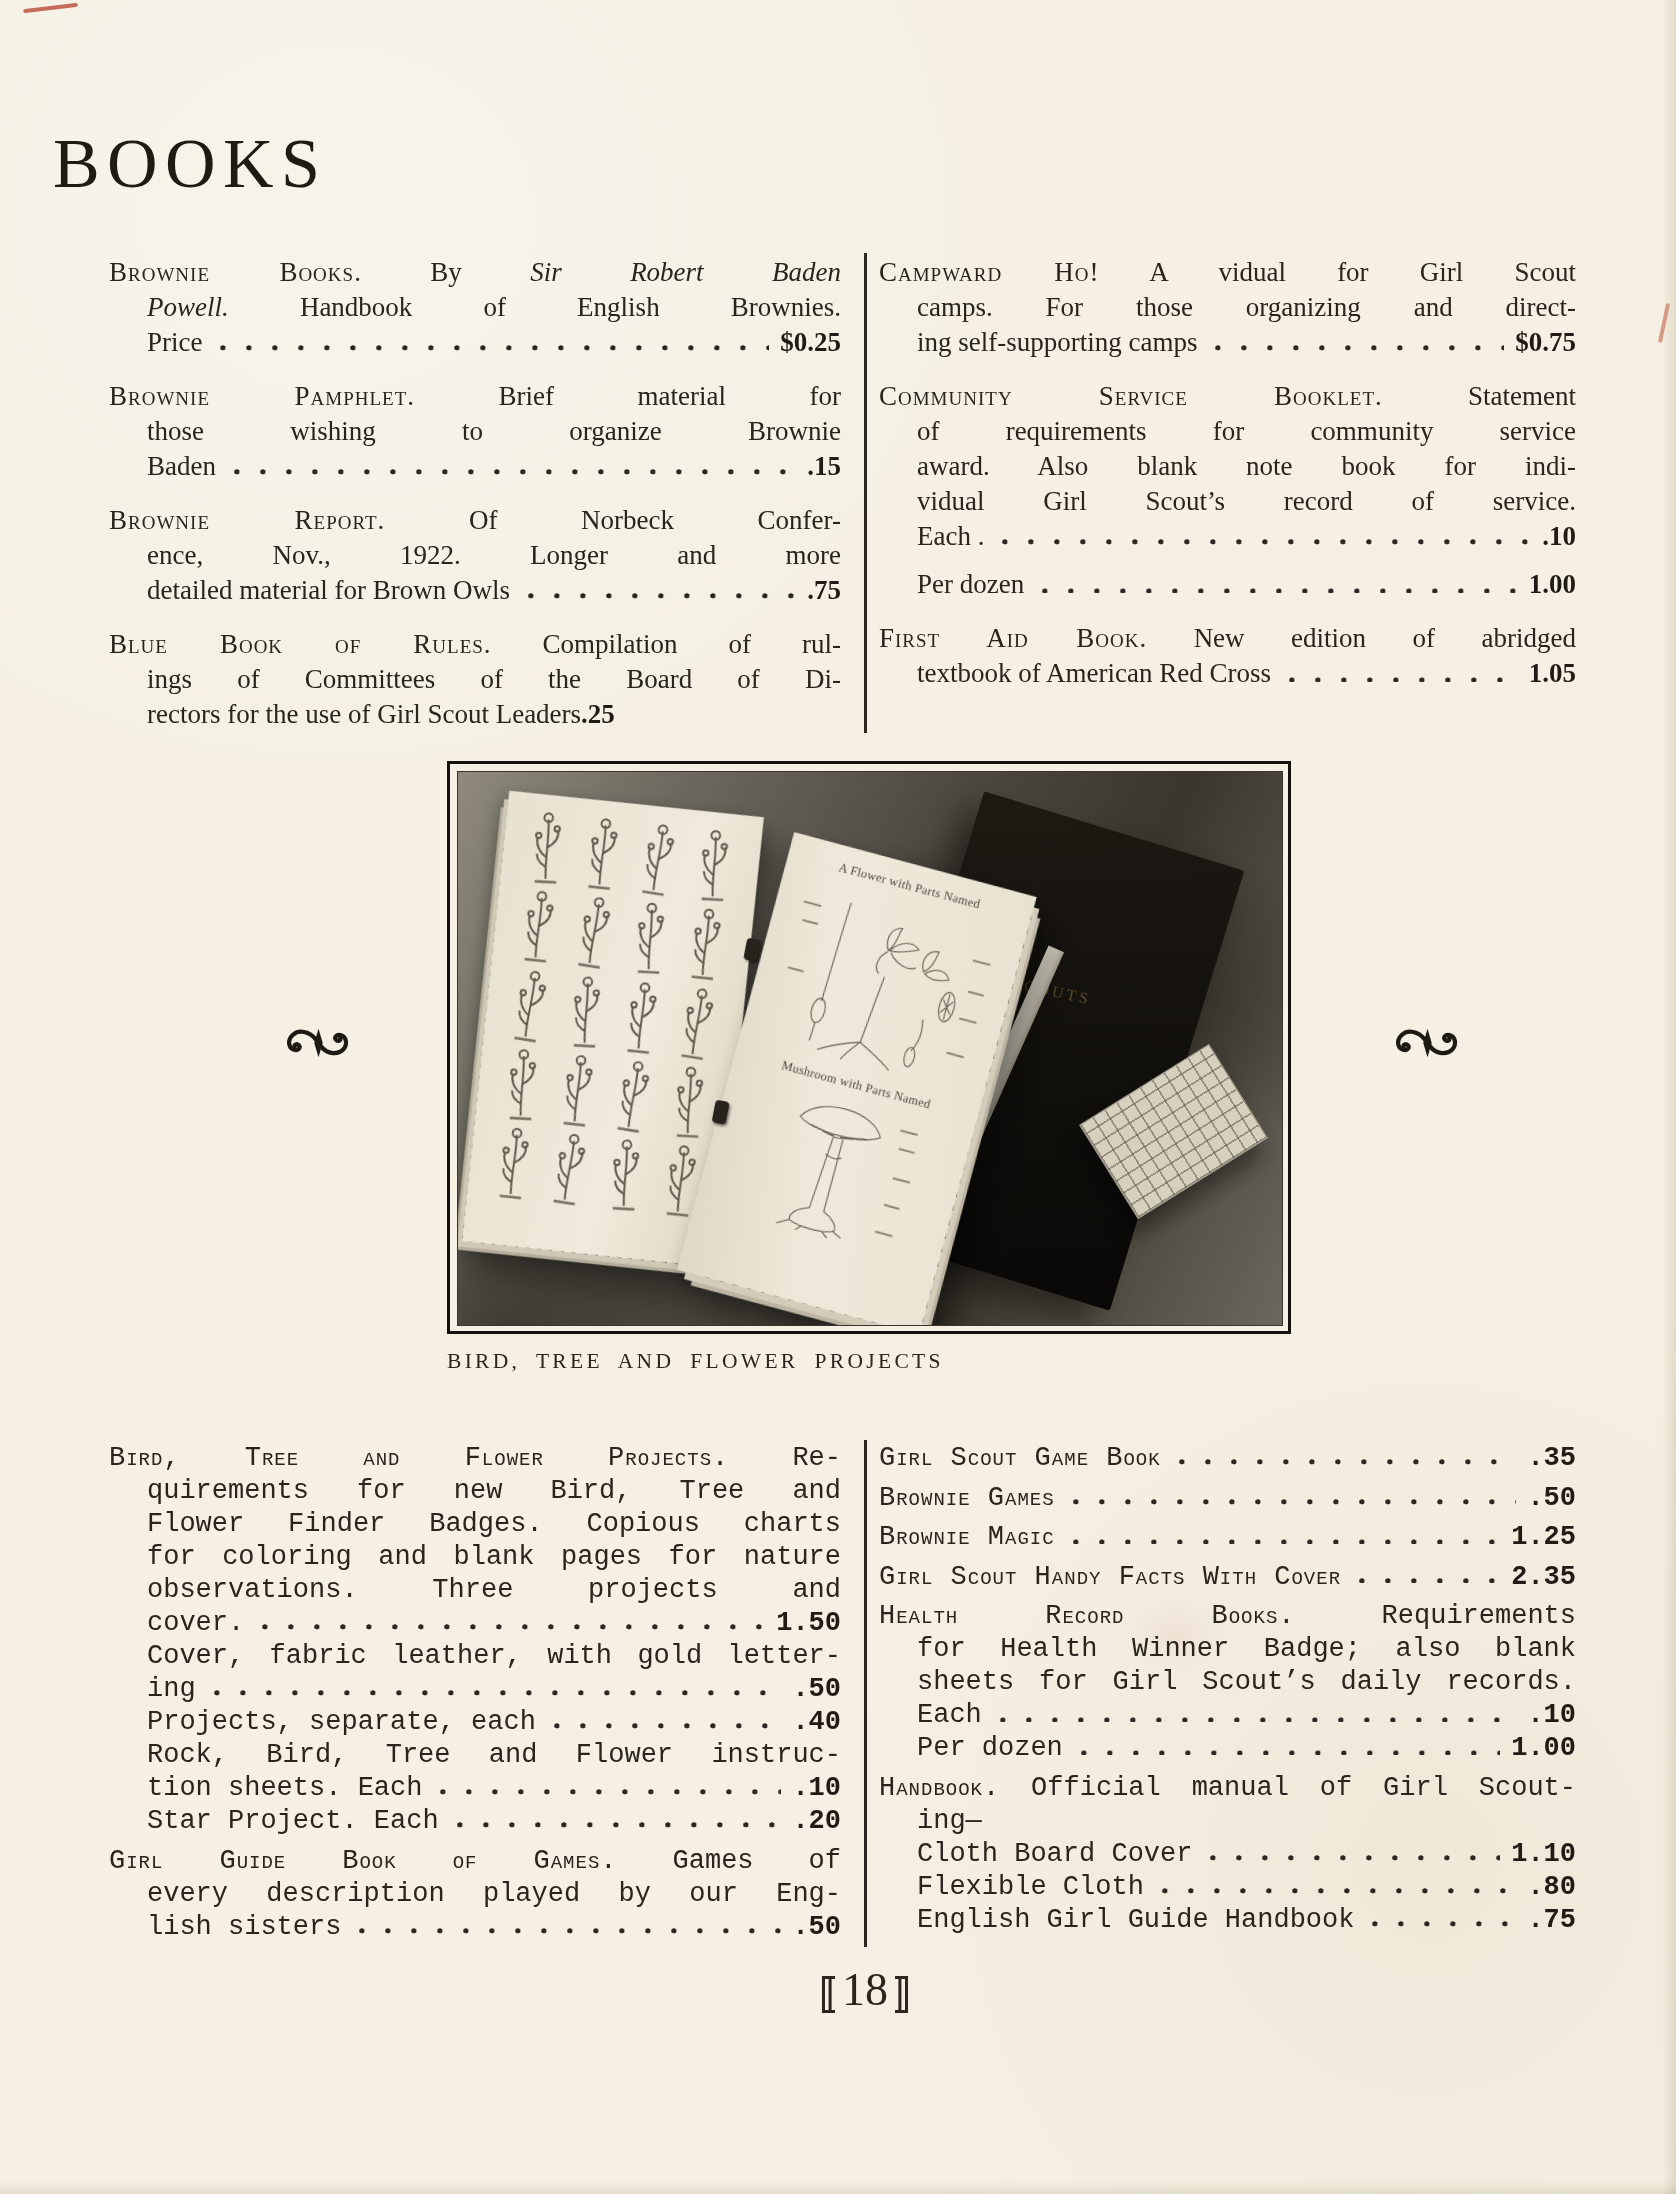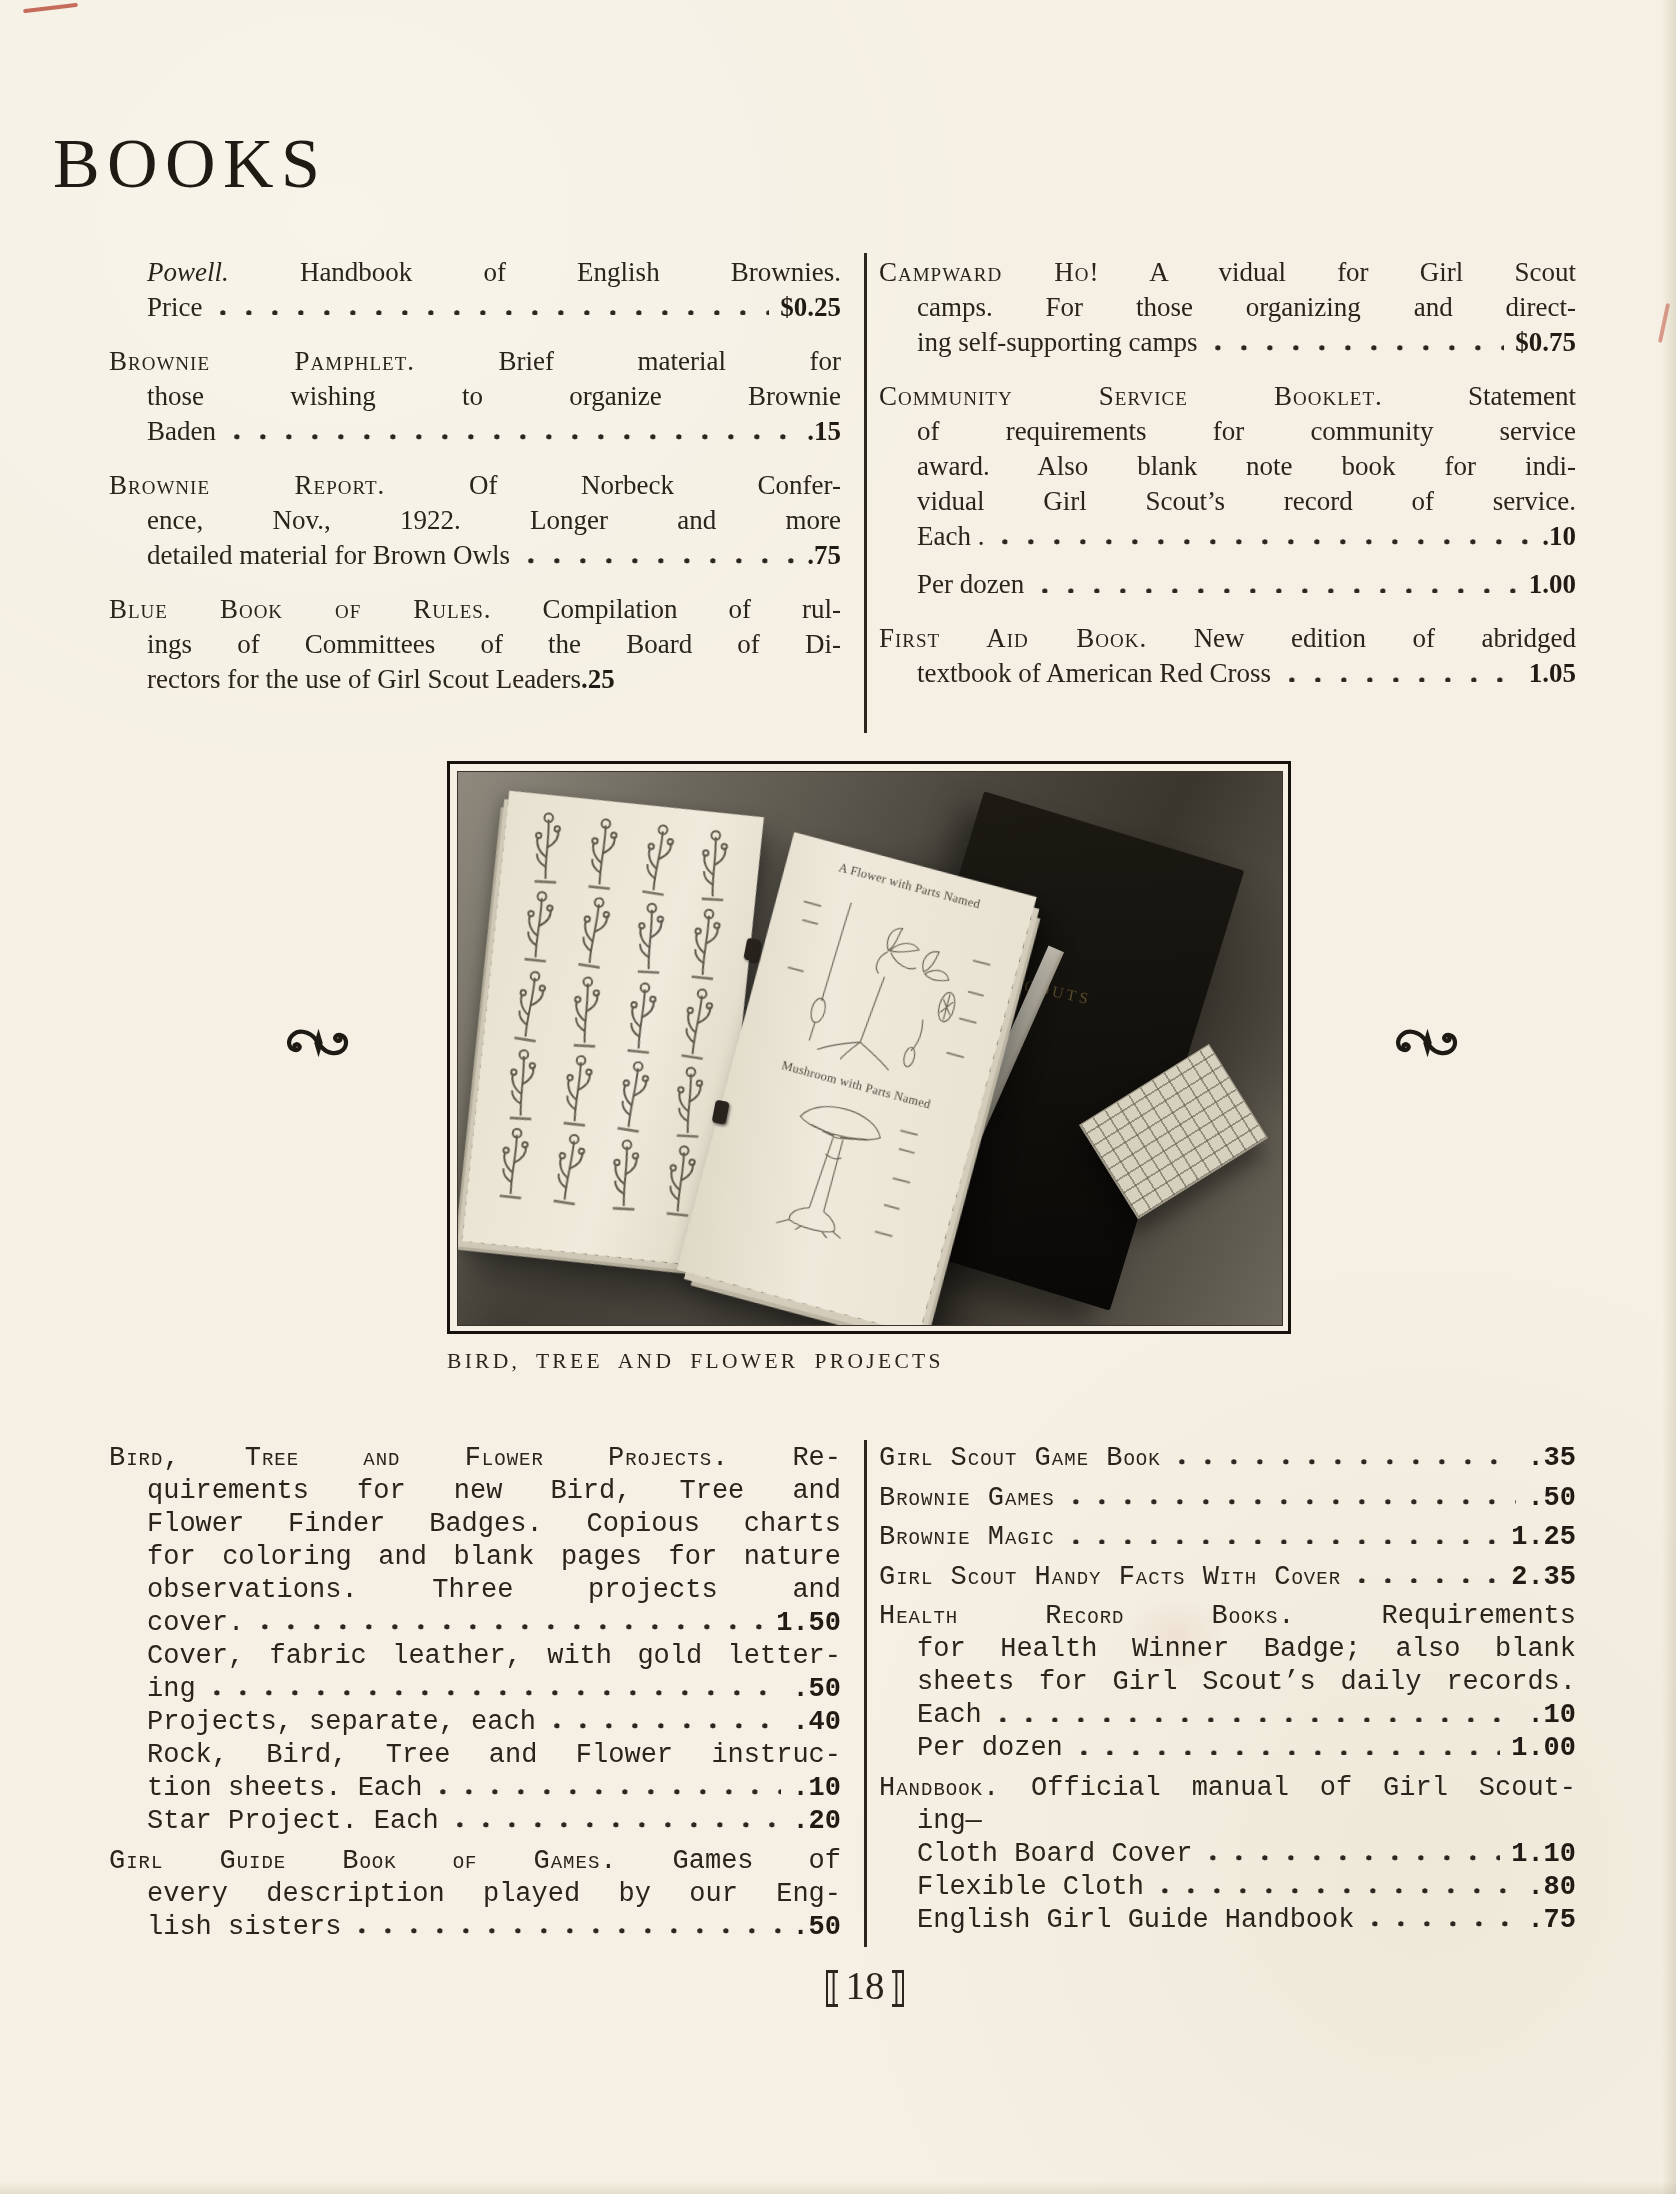--- a/index.html
+++ b/index.html
@@ -96,21 +96,21 @@
     padding:11.6px 8.3px;box-sizing:border-box;text-align:center;}
   .diagram-title{font-size:12.4px;color:#4c463b;letter-spacing:0.3px;margin:3.3px 0 1.7px;}
   .diagram-title.m{margin-top:8.3px;}
   .ring{position:absolute;left:48.5%;width:14px;height:22.3px;background:#27221b;
     border-radius:4.1px;z-index:5;box-shadow:1.7px 1.7px 2.5px rgba(0,0,0,.5);}
   .ring.r1{top:27%;} .ring.r2{top:61%;}
   
   .caption{position:absolute;left:447px;top:1349px;width:844px;
     font-size:21.5px;letter-spacing:3.3px;word-spacing:7.4px;color:#2a251d;}
   .page-number{position:absolute;left:53px;top:1963px;width:1624px;text-align:center;
-    font-size:39px;color:#29241c;}
+    font-size:46px;color:#29241c;}
   .pb{display:inline-block;position:relative;width:12.4px;height:36px;vertical-align:-7.4px;}
   .pb-l{margin-right:7.4px;} .pb-r{margin-left:7.4px;}
   .pb::before{content:"";position:absolute;top:0;bottom:0;width:2.5px;background:#2b261f;}
   .pb-l::before{left:0;box-shadow:6.6px 0 0 #2b261f;}
   .pb-r::before{right:0;box-shadow:-6.6px 0 0 #2b261f;}
   .pb::after{content:"";position:absolute;height:2.5px;width:12.4px;background:#2b261f;top:0;
     box-shadow:0 34px 0 #2b261f;}
   .pb-l::after{left:0;} .pb-r::after{right:0;}
 </style>
 </head>
@@ -122,20 +122,23 @@
   <div class="red-mark-right"></div>
   <div class="edge-shade-right"></div>
   <div class="edge-shade-bottom"></div>
   <div class="pink-blot"></div>
 
   <div class="title">BOOKS</div>
 
   <div class="divider divider-top"></div>
   <div class="col col-top-left">
       <div class="entry">
+        <div class="line justify">
+          <span class="txt"><span class="sc">Brownie Books.</span><span>  By </span><span class="it">Sir Robert Baden</span></span>
+        </div>
         <div class="line indent justify">
           <span class="txt"><span class="it">Powell.</span><span> Handbook of English Brownies.</span></span>
         </div>
         <div class="line indent">
           <span class="txt"><span>Price</span></span>
           <span class="leader"></span>
           <span class="price">$0.25</span>
         </div>
       </div>
       <div class="entry">

